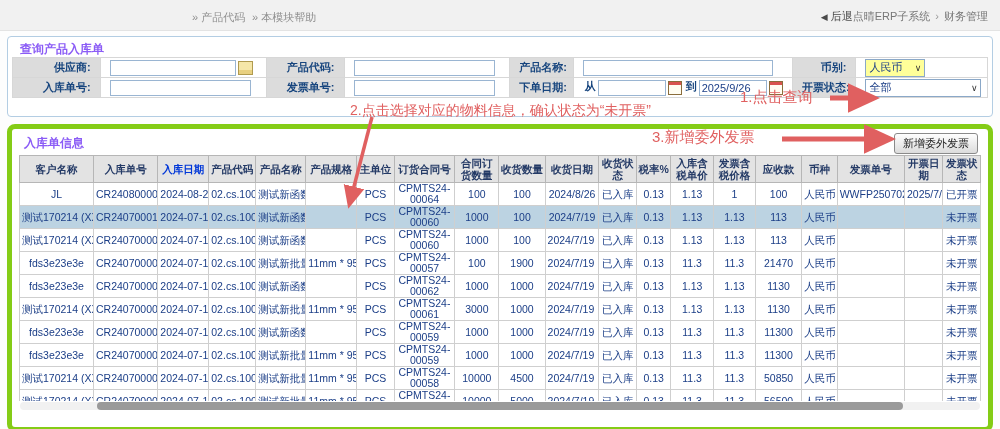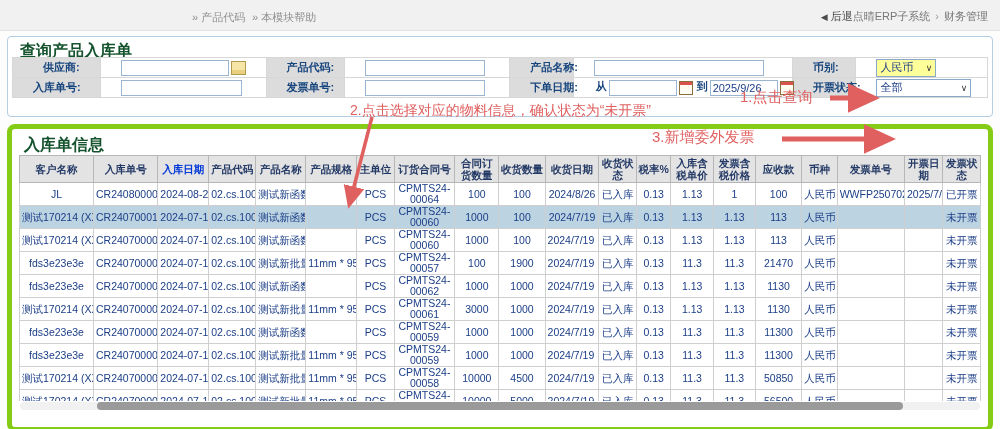--- a/index.html
+++ b/index.html
@@ -10,24 +10,24 @@
   .title{position:absolute;left:9px;top:6px;font-size:14px;font-weight:bold;color:#3a3a3a;}
   .helplink{position:absolute;top:10px;font-size:11px;color:#8f8f8f;cursor:pointer;}
   .help1{left:192px;}.help2{left:252px;}
   .crumbs{position:absolute;right:12px;top:9px;font-size:11px;color:#777;}
   .crumbs .back{color:#4a4a4a;}
   .crumbs .tri{font-size:9px;color:#4a4a4a;}
   .crumbs .sep{margin:0 5px;color:#999;}
   
   .qbox{position:absolute;left:7px;right:7px;top:36px;height:79px;background:#fff;
         border:1px solid #b3cde3;border-radius:4px;}
-  .legend{font-size:16px;color:#14532d;font-weight:bold;}
+  .legend{font-size:12px;color:#8b5cf6;font-weight:bold;}
   .qbox .legend{position:absolute;left:12px;top:4px;}
   .qform{position:absolute;left:4px;right:4px;top:20px;border-collapse:collapse;width:calc(100% - 8px);table-layout:fixed;}
-  .qform td{height:19px;border:1px solid #d7d7d7;font-size:11px;padding:0 20px;margin-top:46px;}
+  .qform td{height:19px;border:1px solid #d7d7d7;font-size:11px;padding:0 9px;margin-top:46px;}
   .fl{background:#dcdcdc;text-align:right;color:#17457e;font-weight:bold;white-space:nowrap;}
   .fi{background:#fff;white-space:nowrap;}
   .txt{height:14px;border:1px solid #9ab5d2;font-size:11px;color:#1b3e87;vertical-align:middle;padding:0 2px;}
   .w-full{width:92%;}
   .w-sup{width:82%;}
   .dt{width:62px;}
   .dlabel{color:#17457e;font-weight:bold;font-size:11px;margin:0 2px;}
   .picker{display:inline-block;width:13px;height:12px;margin-left:2px;vertical-align:middle;
           background:#f5e6a8;border:1px solid #b09a4e;box-shadow:inset 0 -4px 0 #e8d080;}
   .cal{display:inline-block;width:12px;height:12px;margin:0 2px;vertical-align:middle;
@@ -133,20 +133,21 @@
               <span>全部</span>
               <span class="chev">∨</span>
             </span></td>
     </tr>
   </tbody>
     </table>
 </div>
 
 <div class="gbox">
   <span class="legend">入库单信息</span>
+  <button class="addbtn">新增委外发票</button>
   <div class="gridwrap">
     <table class="grid">
       <colgroup>
           <col style="width: 7.7%;">
           <col style="width: 6.7%;">
           <col style="width: 5.3%;">
           <col style="width: 4.9%;">
           <col style="width: 5.2%;">
           <col style="width: 5.3%;">
           <col style="width: 3.9%;">

